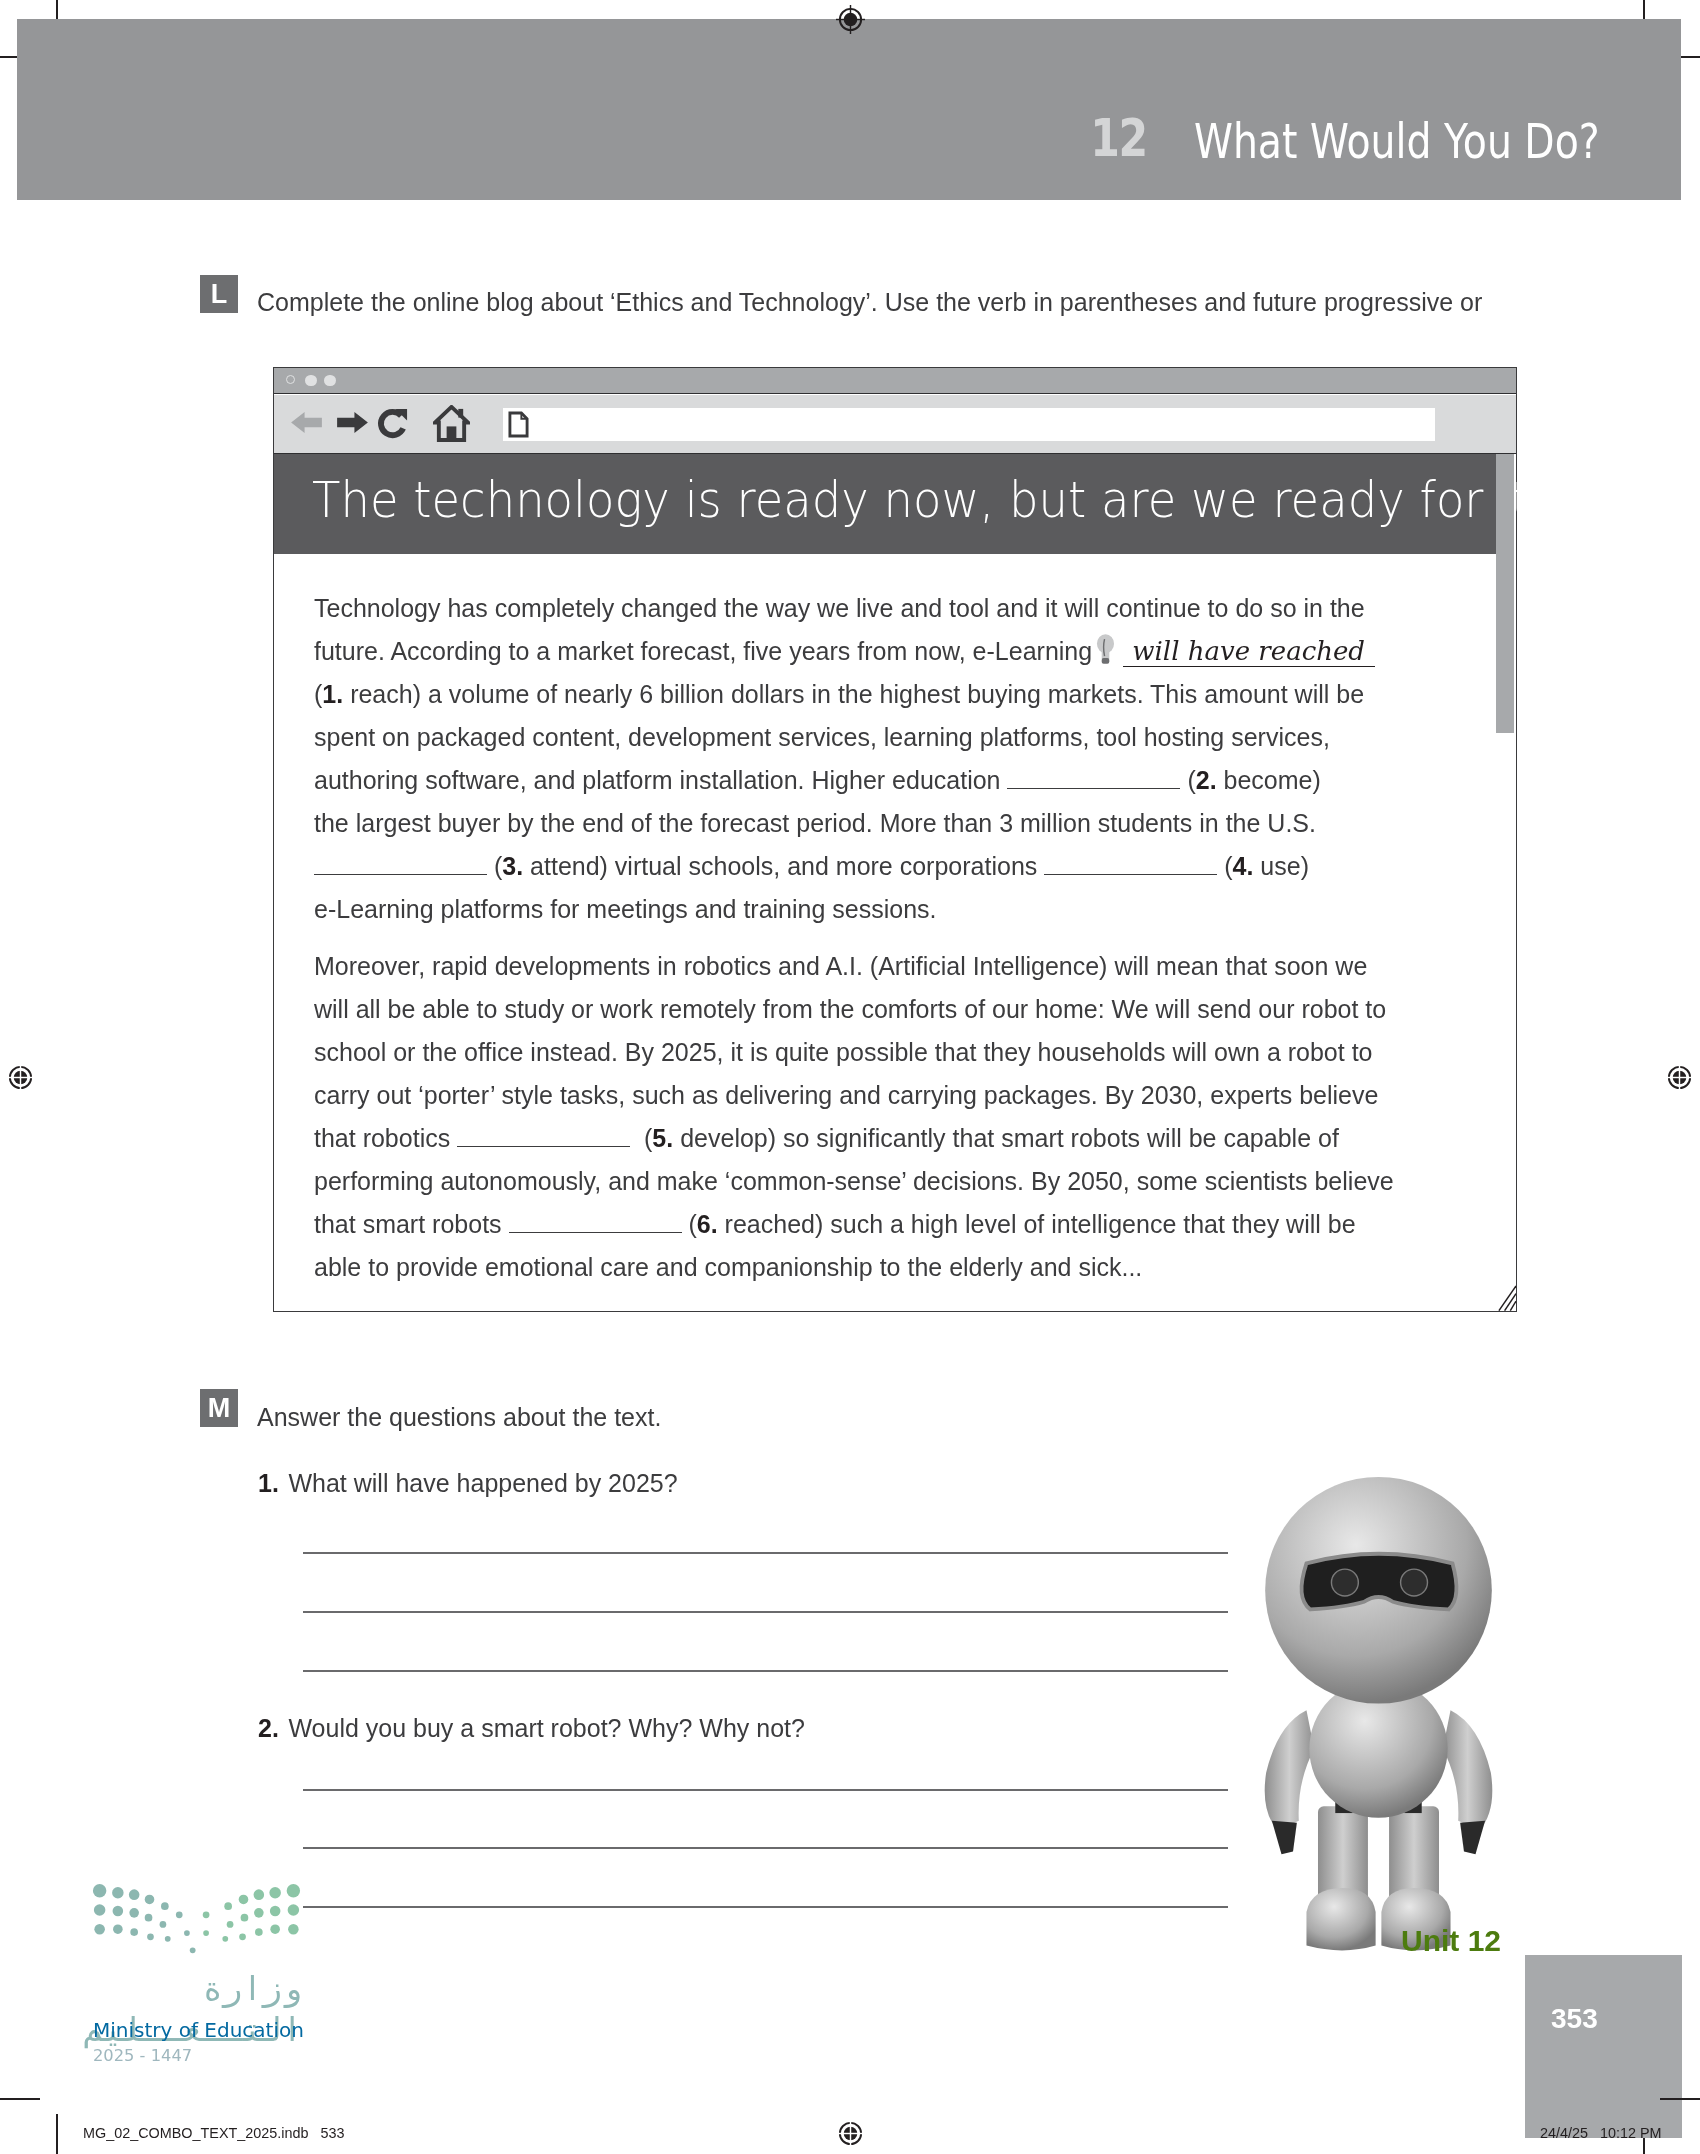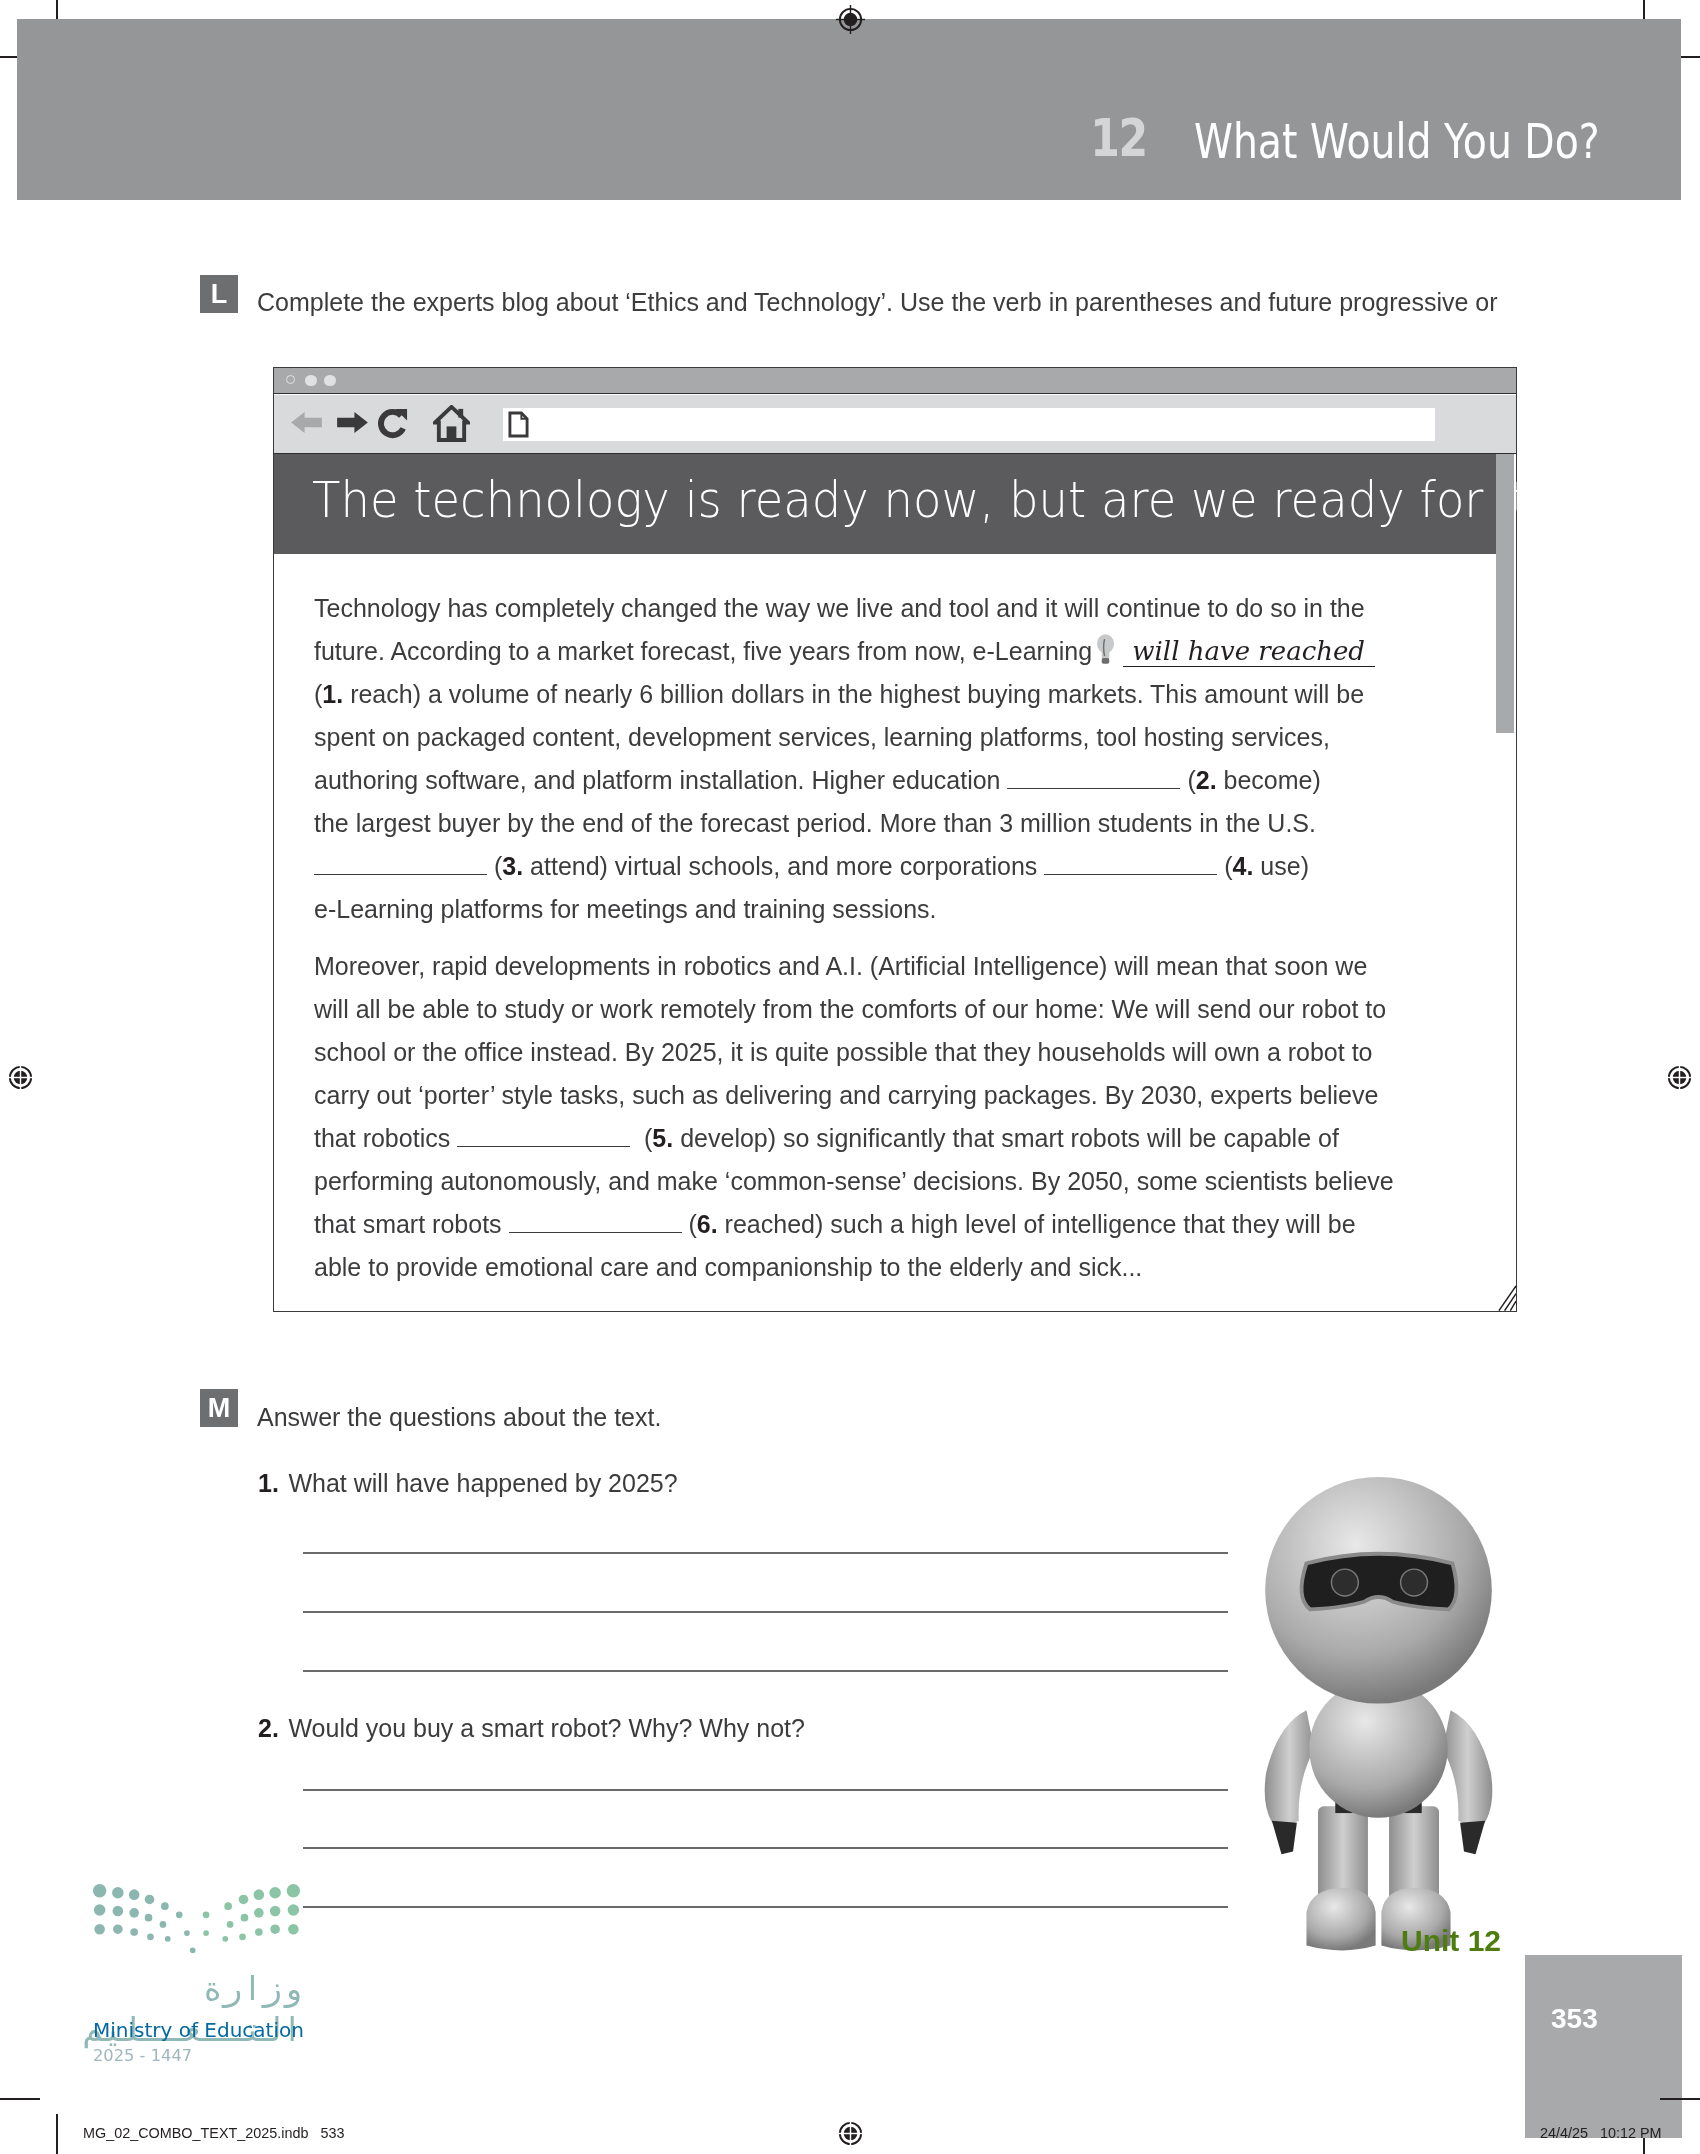--- a/index.html
+++ b/index.html
@@ -99,21 +99,21 @@
 </svg>
 <svg class="reg" style="left:836px;top:2119px;" viewBox="0 0 30 30">
   <circle cx="15" cy="15" r="11" fill="none" stroke="#231f20" stroke-width="2"></circle>
   <circle cx="15" cy="15" r="7" fill="#231f20"></circle>
   <line x1="0" y1="15" x2="30" y2="15" stroke="#fff" stroke-width="1.5"></line>
   <line x1="15" y1="0" x2="15" y2="30" stroke="#fff" stroke-width="1.5"></line>
 </svg>
 
 <div class="abs badge" style="left:200px;top:275px;">L</div>
 <div class="abs instruction" style="left:257px;top:284px;">
-  <div>Complete the experts blog about ‘Ethics and Technology’. Use the verb in parentheses and future progressive or</div>
+  <div>Complete the online blog about ‘Ethics and Technology’. Use the verb in parentheses and future progressive or</div>
 </div>
 
 <div class="abs browser">
   <div class="titlebar">
     <span class="dot first" style="left:11.5px;"></span>
     <span class="dot" style="left:31px;"></span>
     <span class="dot" style="left:50px;"></span>
   </div>
   <div class="navbar">
     <svg style="position:absolute;left:17.3px;top:15.4px;" width="31" height="25" viewBox="0 0 32 26">

